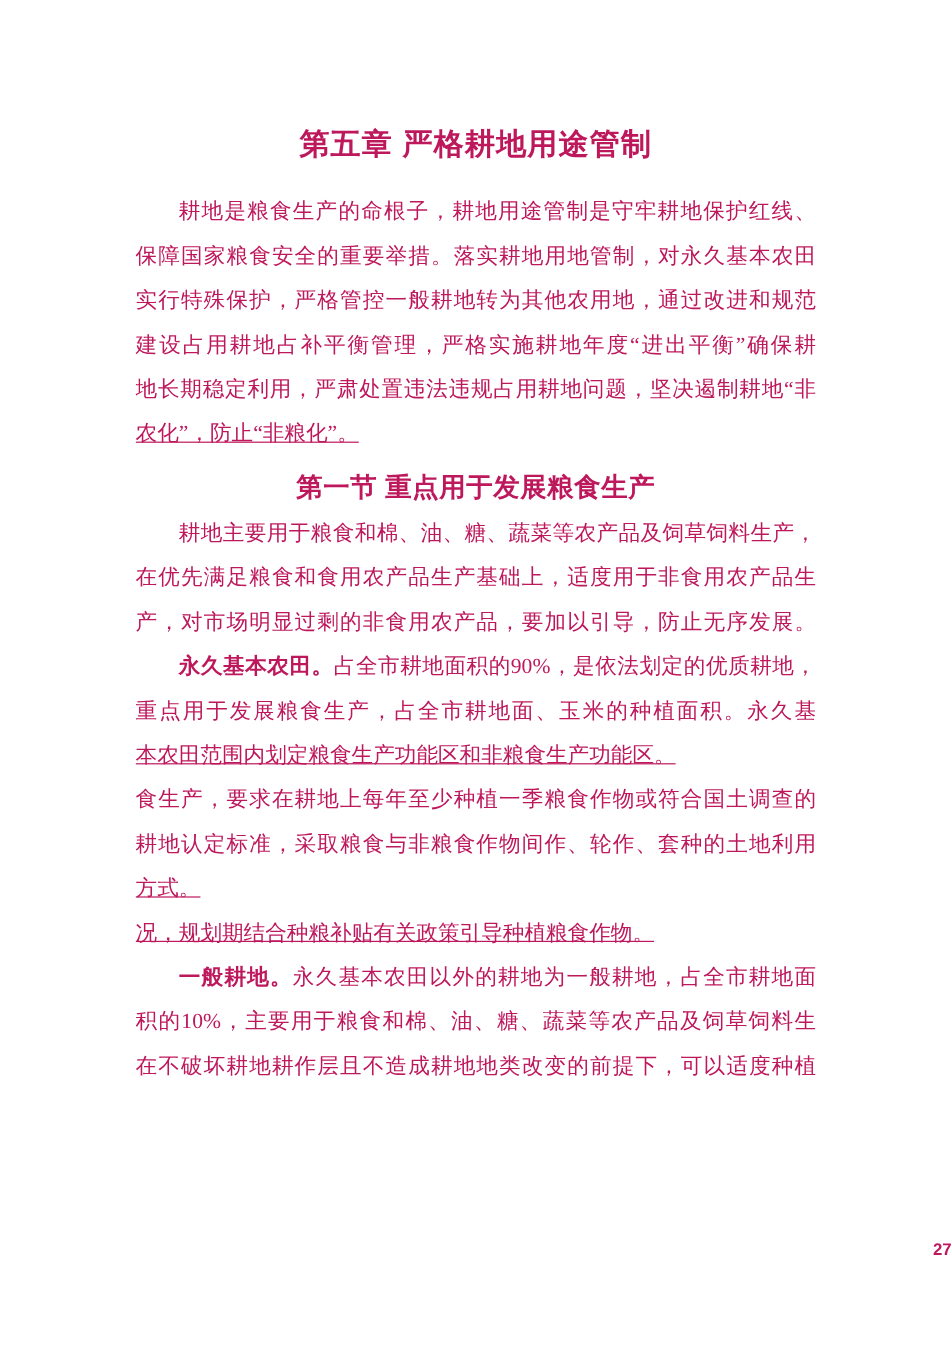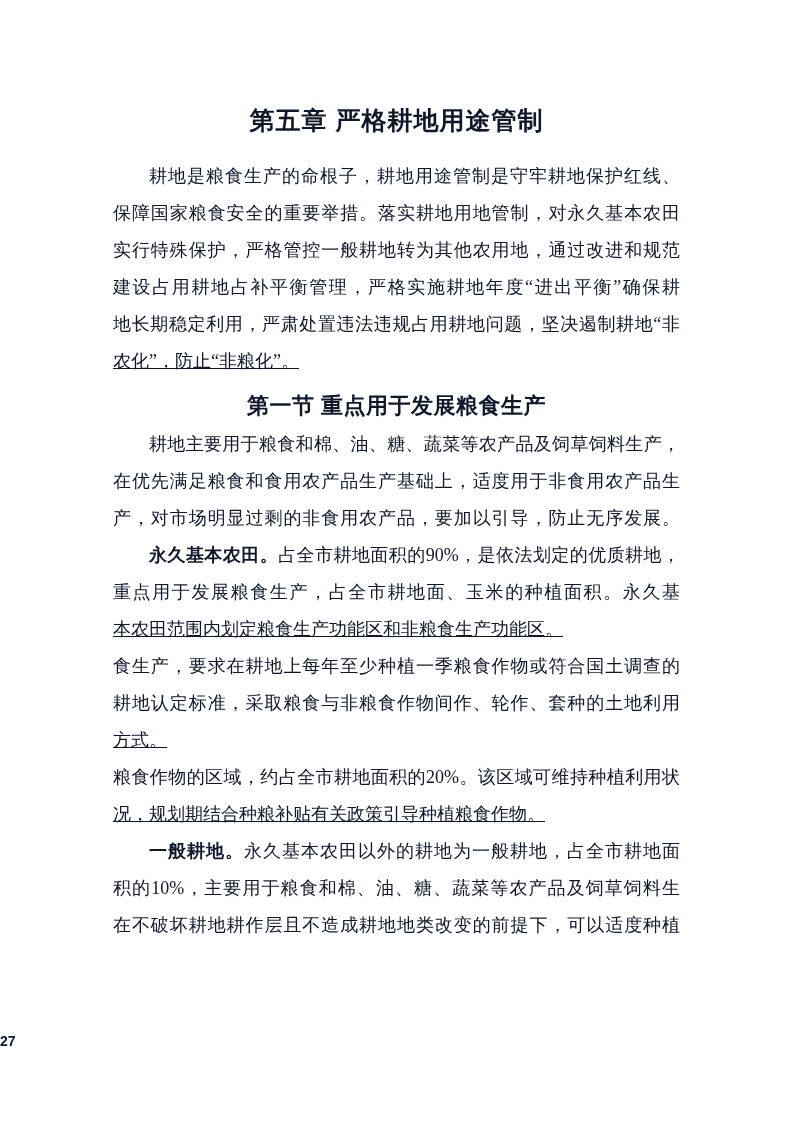--- a/index.html
+++ b/index.html
@@ -1,21 +1,21 @@
 <!DOCTYPE html>
 <html><head>
 <meta charset="utf-8">
 <style>
   html, body { margin: 0; padding: 0; background: #ffffff; }
   .page {
     position: relative;
     width: 793px;
     height: 1122px;
     background: #ffffff;
-    color: #0f172a;
+    color: #be185d;
     font-family: "Liberation Serif", "DejaVu Serif", serif;
     overflow: hidden;
   }
   .content {
     position: absolute;
     left: 113px;
     top: 0;
     width: 567px;
   }
   .chapter-title {
@@ -51,21 +51,21 @@
   .bl.firstline { text-indent: 36px; }
   .lead {
     font-family: "Liberation Sans", "DejaVu Sans", sans-serif;
     font-weight: 700;
   }
   .page-number {
     position: absolute;
     left: 0;
     right: 0;
     top: 1032px;
-    text-align: left;
+    text-align: right;
     font-family: "Liberation Sans", "DejaVu Sans", sans-serif;
     font-weight: 700;
     font-size: 14px;
     line-height: 18px;
   }
 </style>
 </head>
 <body>
 
 <div class="page">
@@ -96,21 +96,20 @@
       <div class="bl lastline">本农田范围内划定粮食生产功能区和非粮食生产功能区。</div>
     </div>
 
     <div class="para">
       <div class="bl">食生产，要求在耕地上每年至少种植一季粮食作物或符合国土调查的</div>
       <div class="bl">耕地认定标准，采取粮食与非粮食作物间作、轮作、套种的土地利用</div>
       <div class="bl lastline">方式。</div>
     </div>
 
     <div class="para">
-      <div class="bl">粮食作物的区域，约占全市耕地面积的20%。该区域可维持种植利用状</div>
       <div class="bl lastline">况，规划期结合种粮补贴有关政策引导种植粮食作物。</div>
     </div>
 
     <div class="para">
       <div class="bl firstline"><b class="lead">一般耕地。</b><span>永久基本农田以外的耕地为一般耕地，占全市耕地面</span></div>
       <div class="bl">积的10%，主要用于粮食和棉、油、糖、蔬菜等农产品及饲草饲料生产。</div>
       <div class="bl">在不破坏耕地耕作层且不造成耕地地类改变的前提下，可以适度种植</div>
     </div>
 
   </div>

